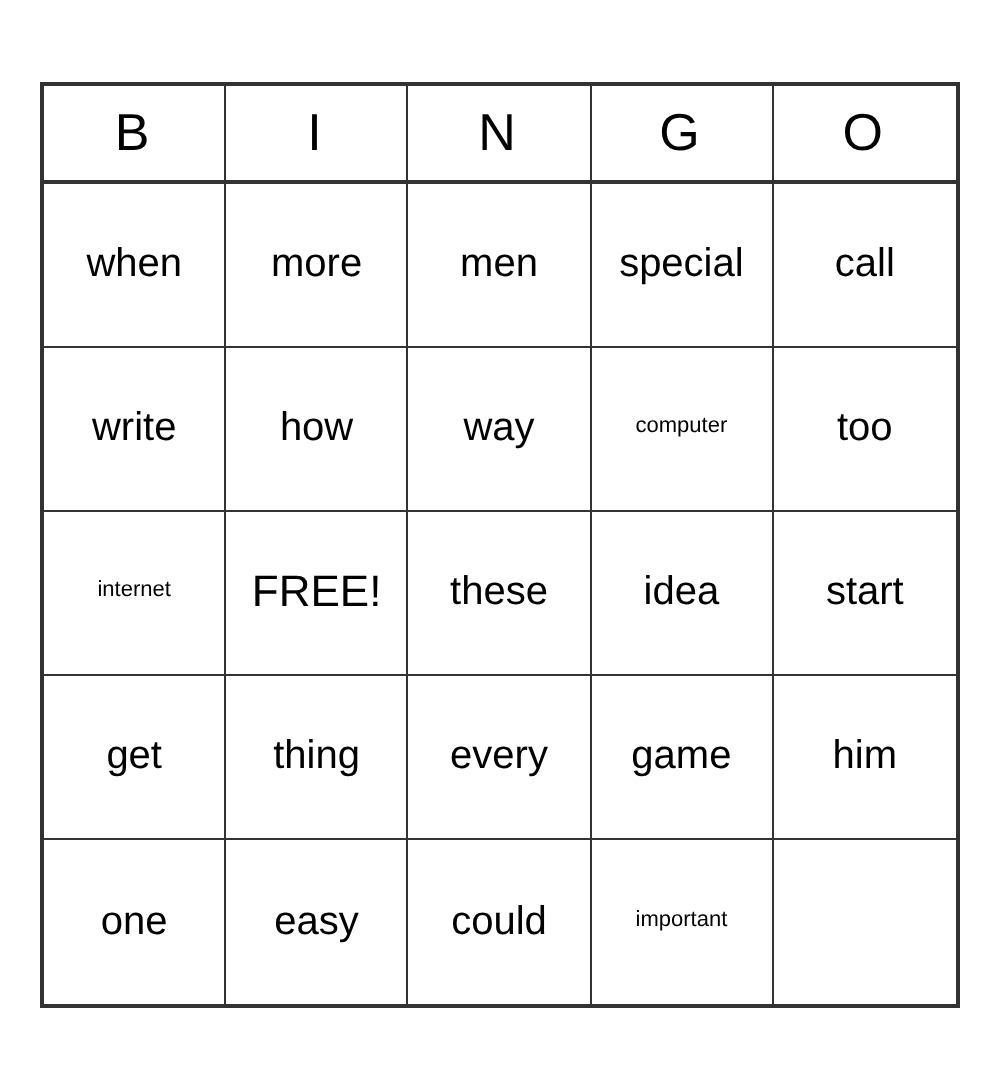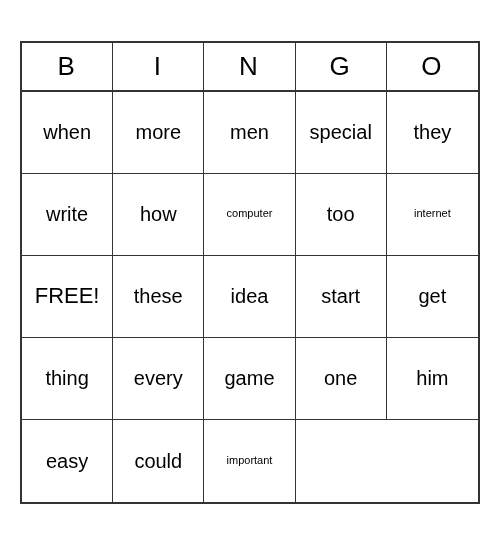--- a/index.html
+++ b/index.html
@@ -99,27 +99,30 @@
       <div class="bingo-cell">
         <span>more</span>
       </div>
       <div class="bingo-cell">
         <span>men</span>
       </div>
       <div class="bingo-cell">
         <span>special</span>
       </div>
       <div class="bingo-cell">
-        <span>they</span>
+        <span>call</span>
       </div>
       <div class="bingo-cell">
         <span>write</span>
       </div>
       <div class="bingo-cell">
         <span>how</span>
+      </div>
+      <div class="bingo-cell">
+        <span>way</span>
       </div>
       <div class="bingo-cell">
         <span class="small">computer</span>
       </div>
       <div class="bingo-cell">
         <span>too</span>
       </div>
       <div class="bingo-cell">
         <span class="small">internet</span>
       </div>
@@ -141,24 +144,24 @@
       <div class="bingo-cell">
         <span>thing</span>
       </div>
       <div class="bingo-cell">
         <span>every</span>
       </div>
       <div class="bingo-cell">
         <span>game</span>
       </div>
       <div class="bingo-cell">
-        <span>one</span>
+        <span>him</span>
       </div>
       <div class="bingo-cell">
-        <span>him</span>
+        <span>one</span>
       </div>
       <div class="bingo-cell">
         <span>easy</span>
       </div>
       <div class="bingo-cell">
         <span>could</span>
       </div>
       <div class="bingo-cell">
         <span class="small">important</span>
       </div>

